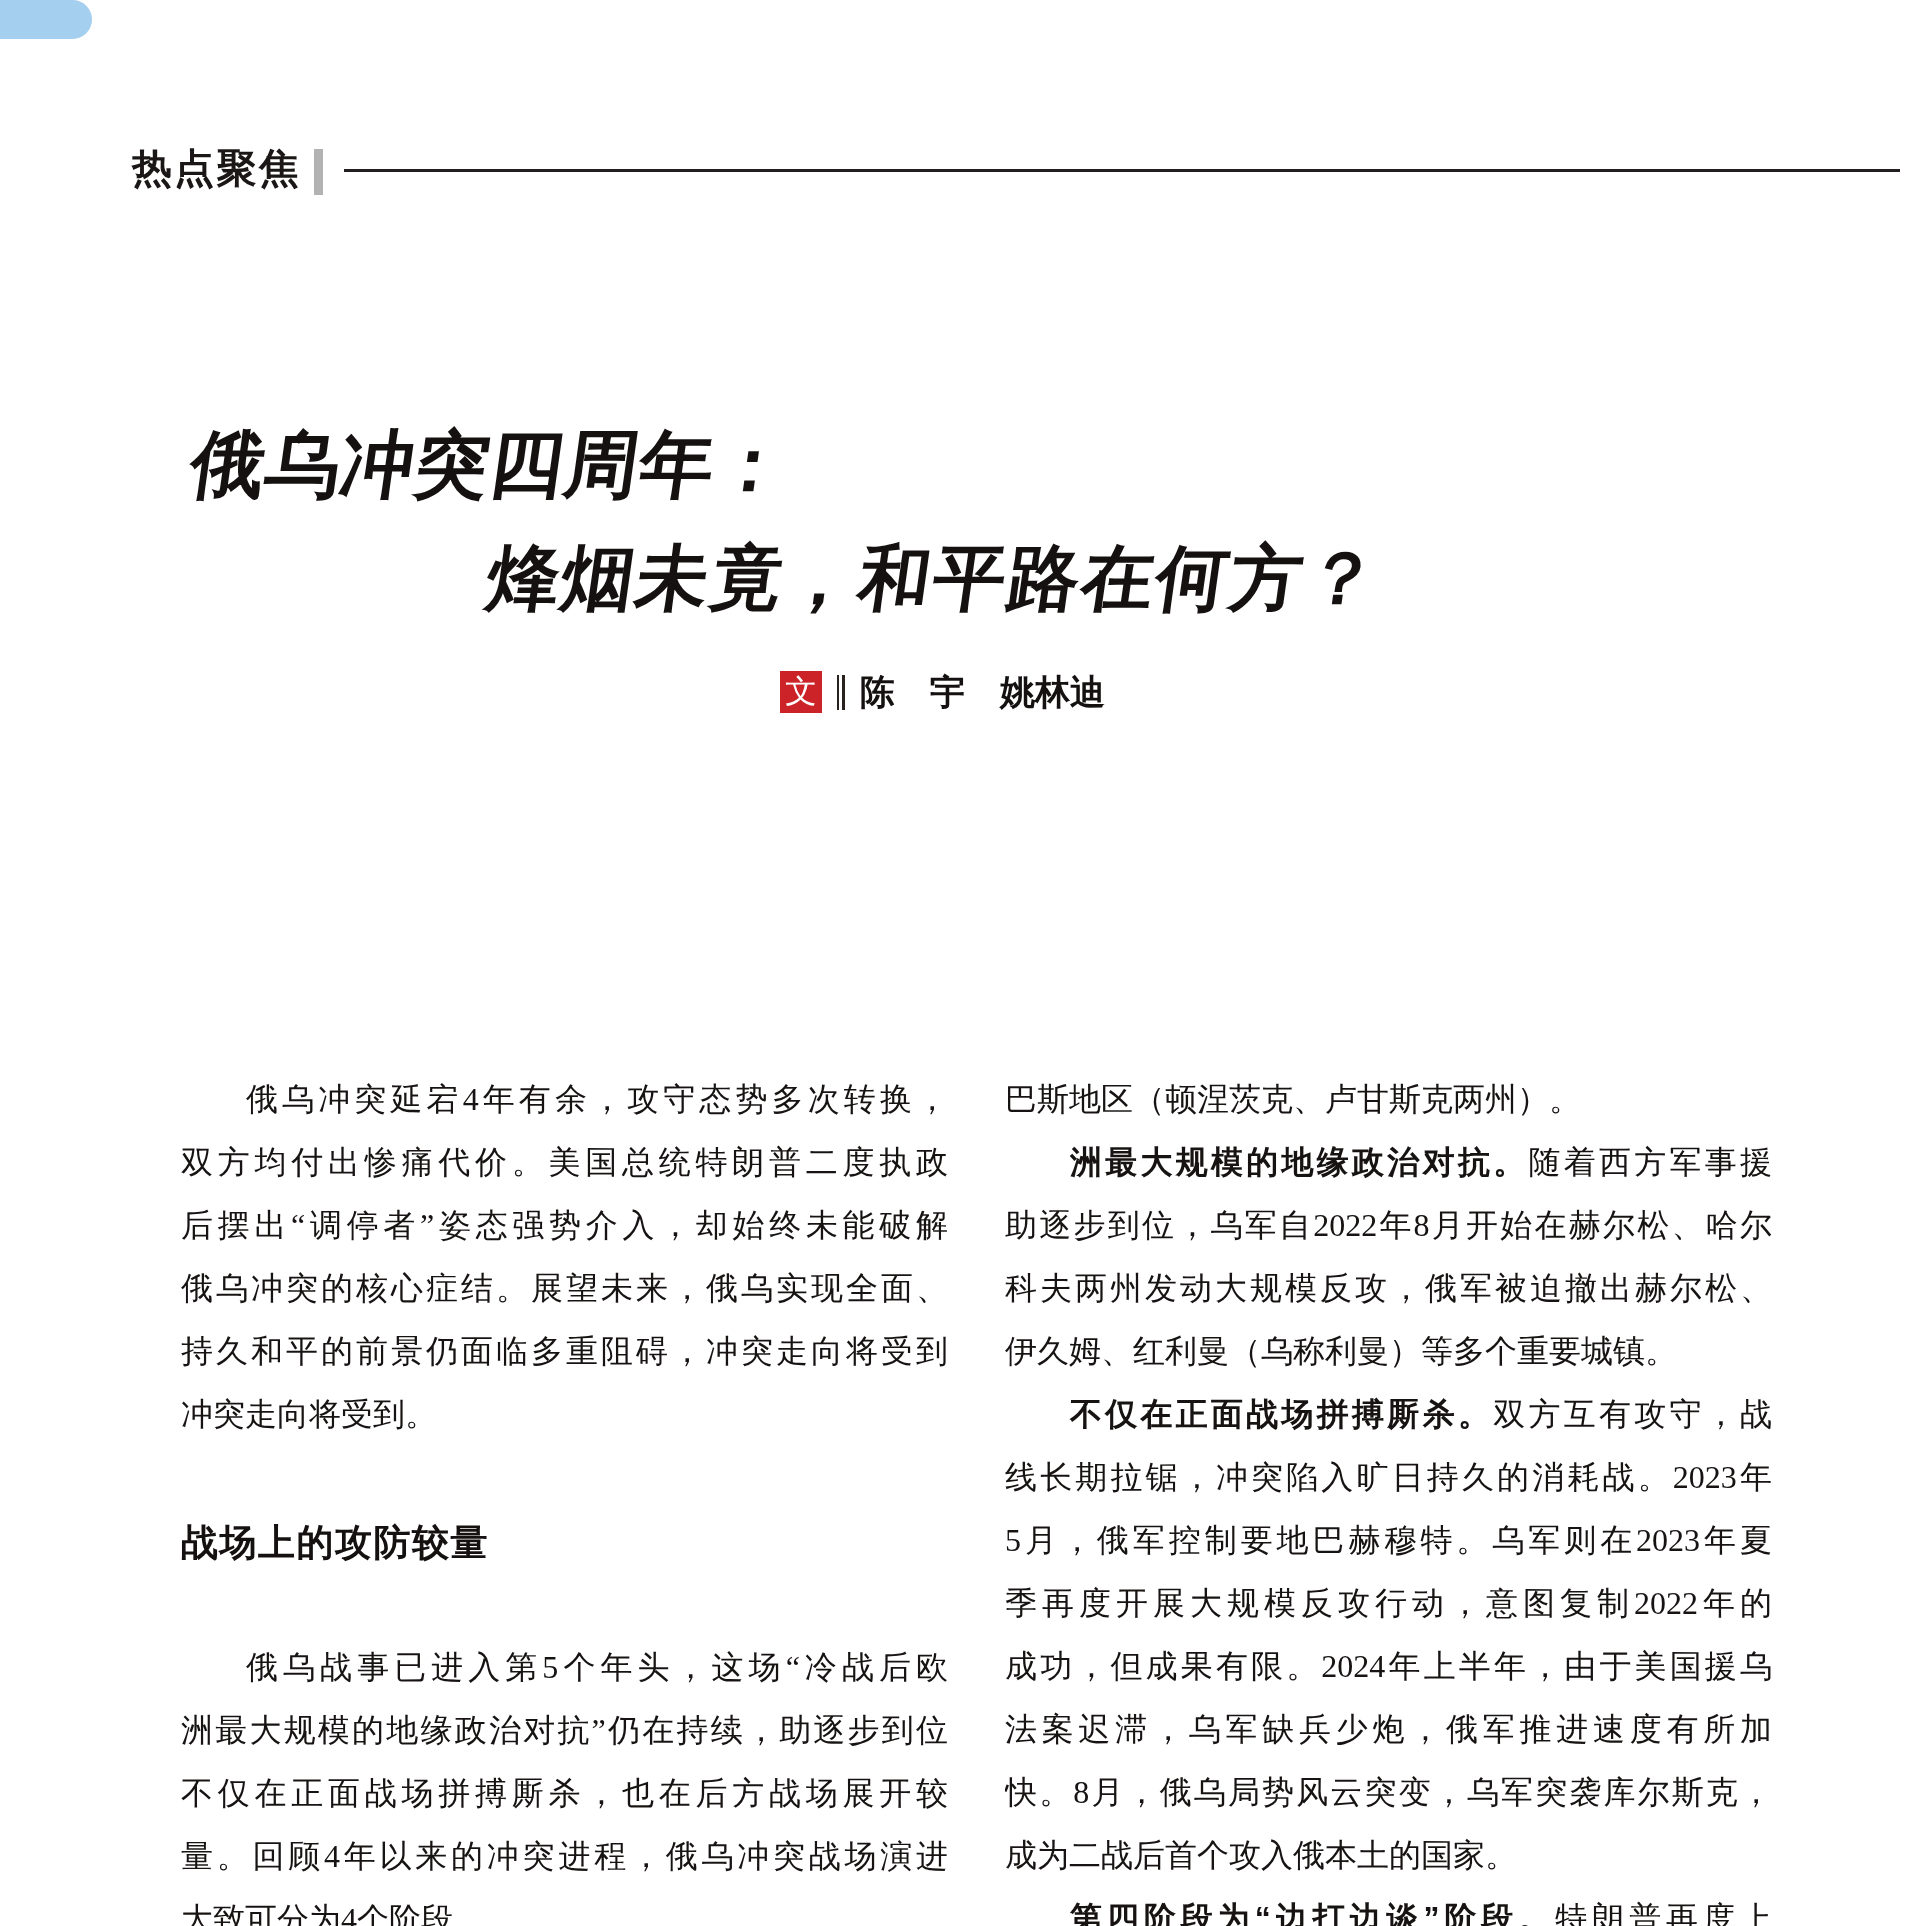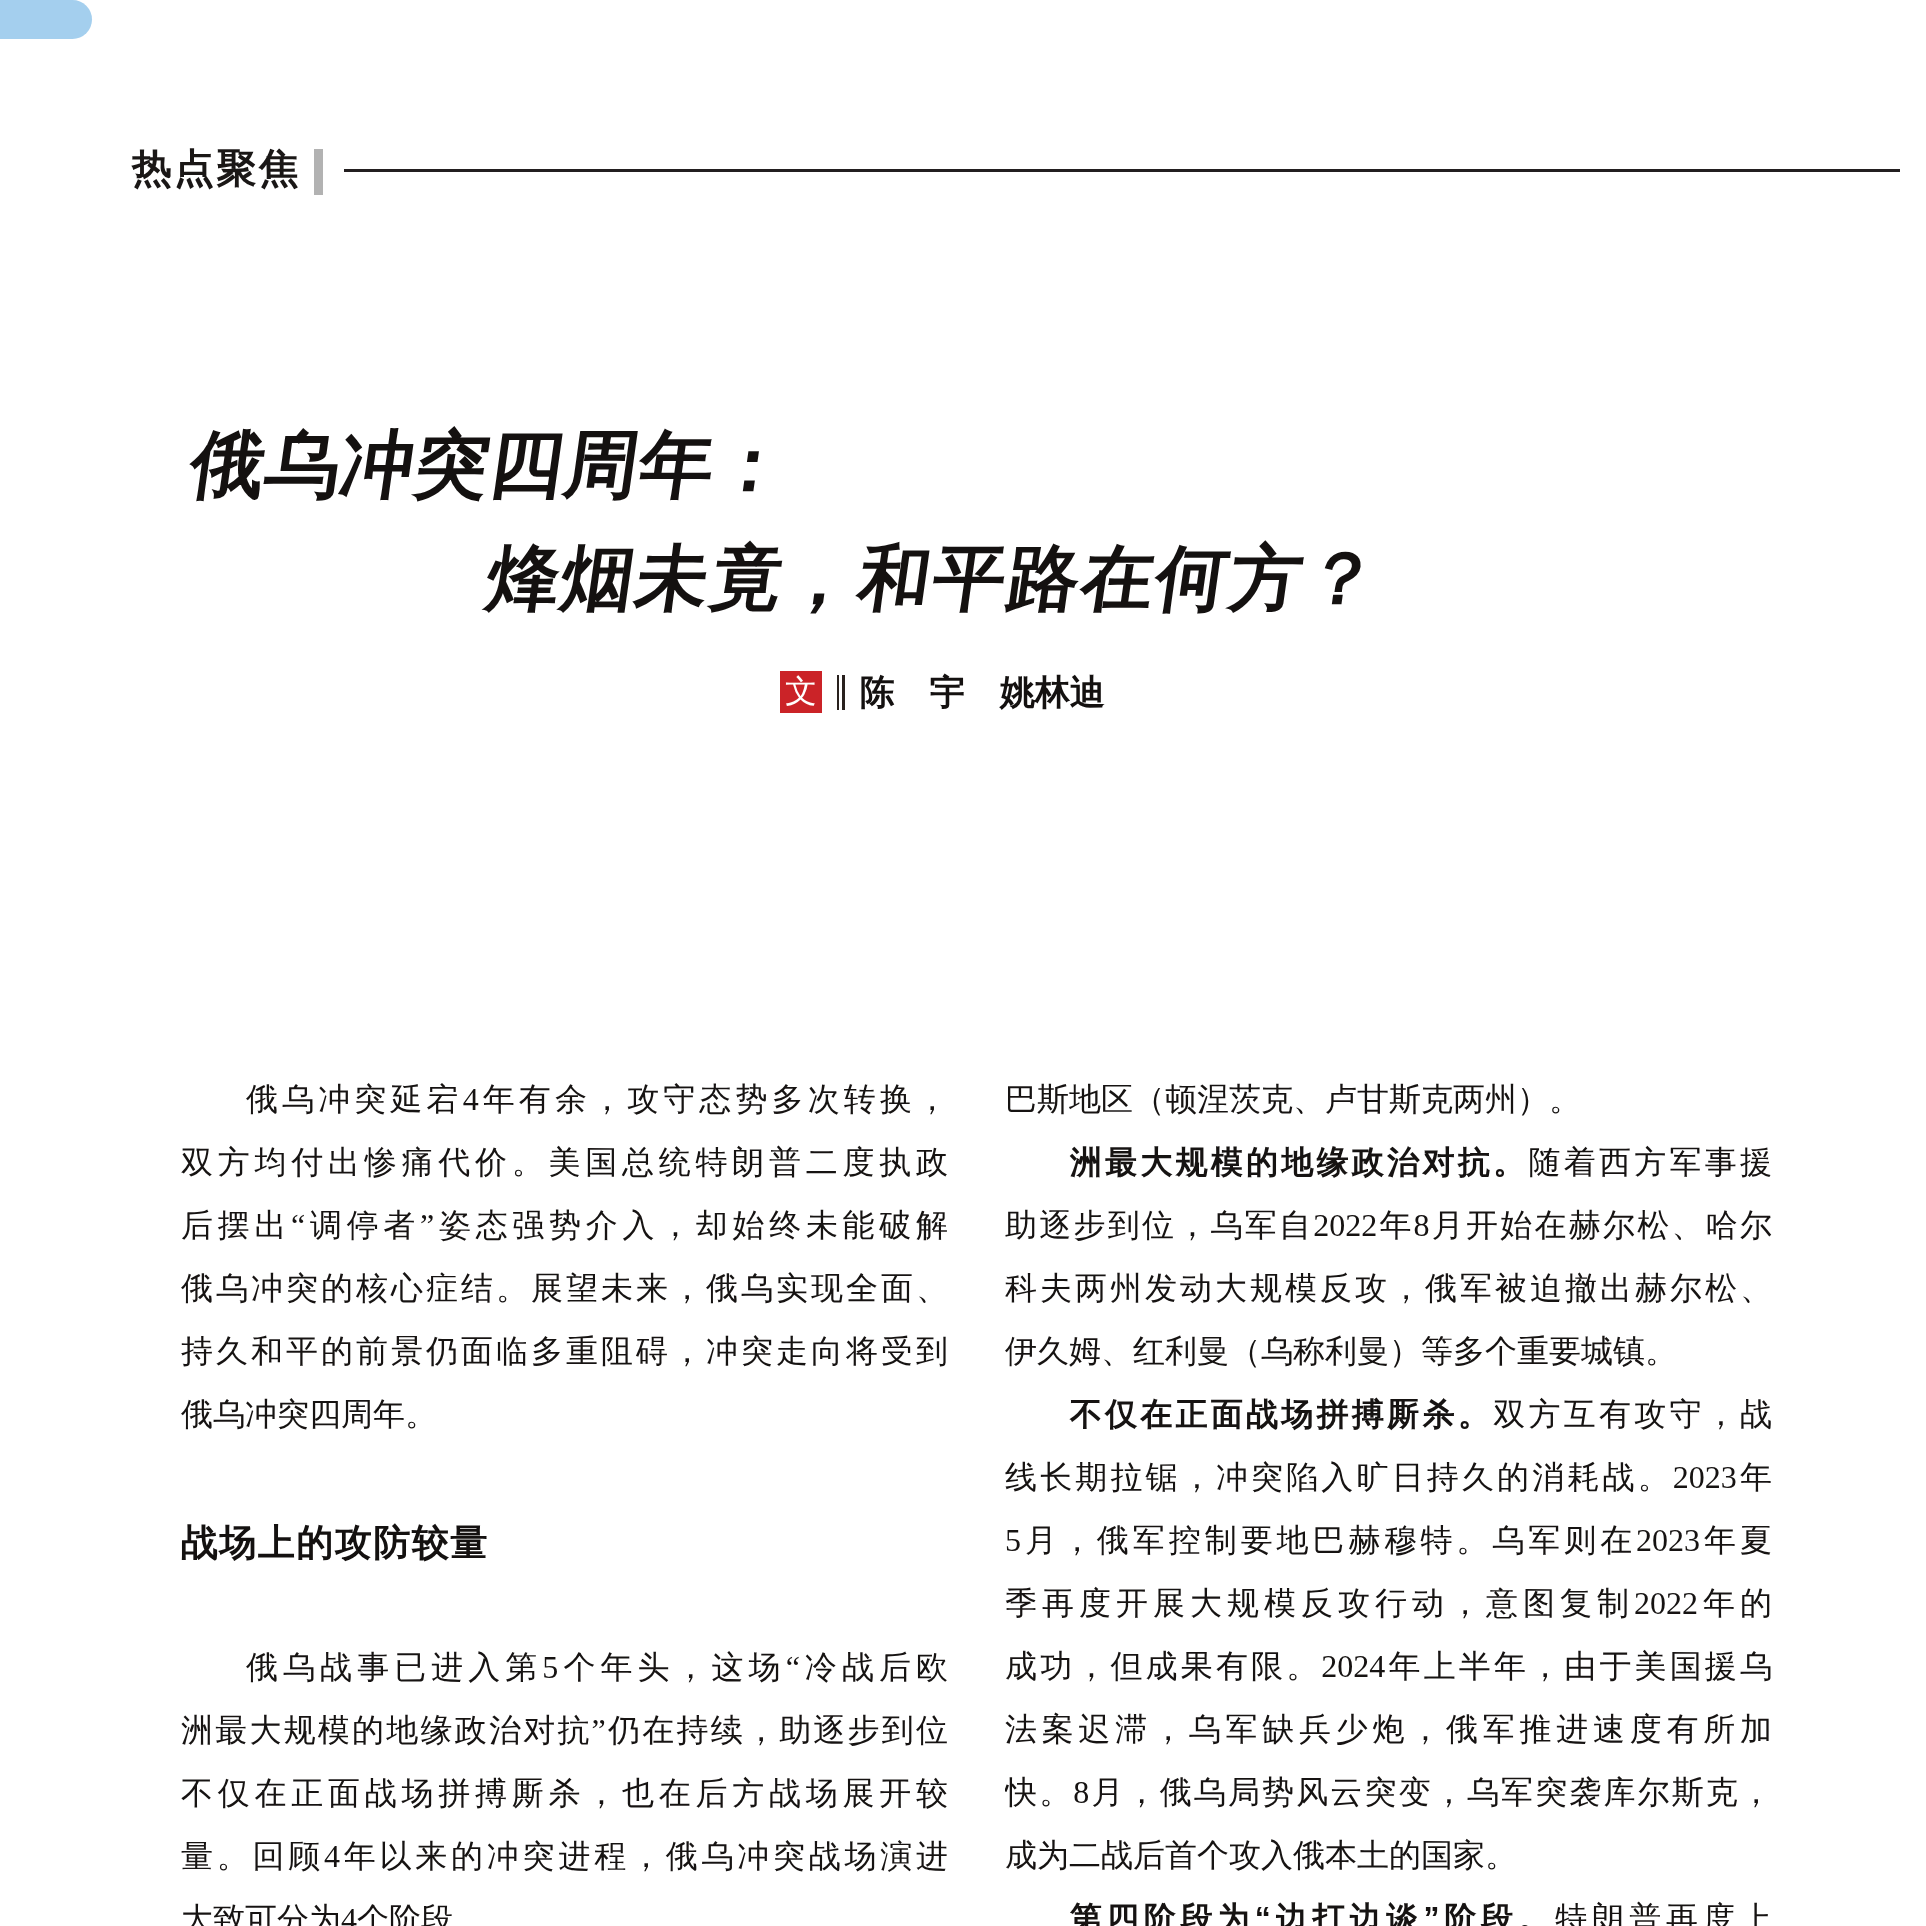--- a/index.html
+++ b/index.html
@@ -68,21 +68,21 @@
   </div>
 
   <div class="columns">
     <div class="col">
       <div>
           <div class="tline indent">俄乌冲突延宕4年有余，攻守态势多次转换，</div>
           <div class="tline">双方均付出惨痛代价。美国总统特朗普二度执政</div>
           <div class="tline">后摆出“调停者”姿态强势介入，却始终未能破解</div>
           <div class="tline">俄乌冲突的核心症结。展望未来，俄乌实现全面、</div>
           <div class="tline">持久和平的前景仍面临多重阻碍，冲突走向将受到</div>
-          <div class="tline end">俄乌冲突四周年。</div>
+          <div class="tline end">冲突走向将受到。</div>
         </div>
       <div class="col-heading">战场上的攻防较量</div>
       <div>
           <div class="tline indent">俄乌战事已进入第5个年头，这场“冷战后欧</div>
           <div class="tline">洲最大规模的地缘政治对抗”仍在持续，助逐步到位</div>
           <div class="tline">不仅在正面战场拼搏厮杀，也在后方战场展开较</div>
           <div class="tline">量。回顾4年以来的冲突进程，俄乌冲突战场演进</div>
           <div class="tline end">大致可分为4个阶段。</div>
         </div>
 

